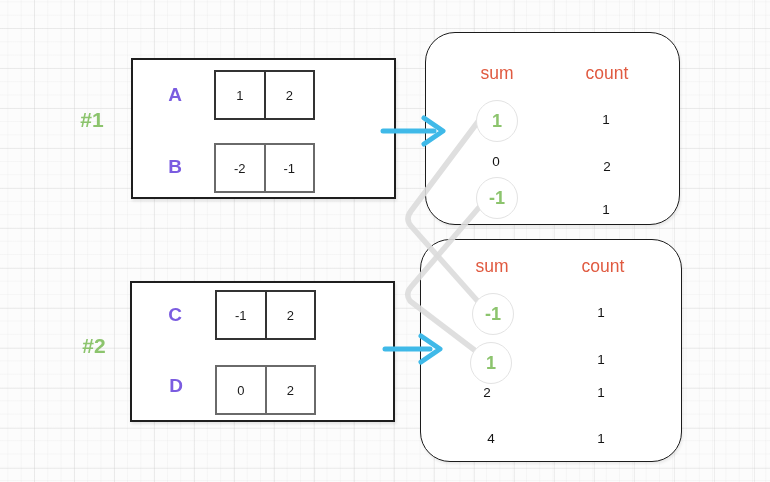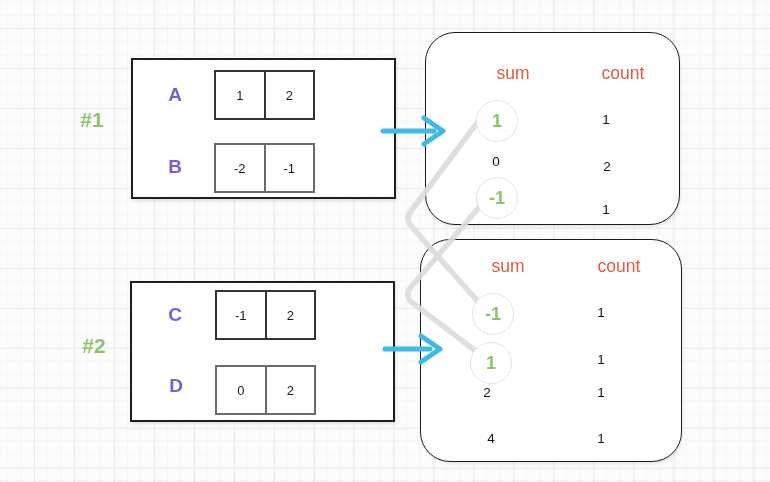--- a/index.html
+++ b/index.html
@@ -37,21 +37,21 @@
   .mtable.dark .cell + .cell{border-left:2px solid #333;}
   .mtable.gray .cell + .cell{border-left:2px solid #6a6a6a;}
   .cell{flex:1;display:flex;align-items:center;justify-content:center;font-size:13px;color:#1a1a1a;}
   
   .rbox{
     position:absolute;background:#fff;border:1.5px solid #1c1c1c;border-radius:30px;
     z-index:1;box-sizing:border-box;box-shadow:1px 2px 3px rgba(0,0,0,.08);
   }
   .hdr{
     position:absolute;transform:translate(-50%,-50%);
-    color:var(--orange,#e05a40);font-size:17.5px;font-weight:500;margin-left:16px;
+    color:var(--orange,#e05a40);font-size:17.5px;font-weight:500;
   }
   .val{
     position:absolute;transform:translate(-50%,-50%);
     color:#141414;font-size:13.5px;
   }
   
   .overlay{position:absolute;left:0;top:0;z-index:3;pointer-events:none;}
   .connector{fill:none;stroke:var(--connector,#dcdcdc);stroke-width:5.5;stroke-linecap:round;stroke-linejoin:round;opacity:.9;}
   .arrow{fill:none;stroke:var(--cyan,#3fb9e8);stroke-width:5;stroke-linecap:round;stroke-linejoin:round;}
   

